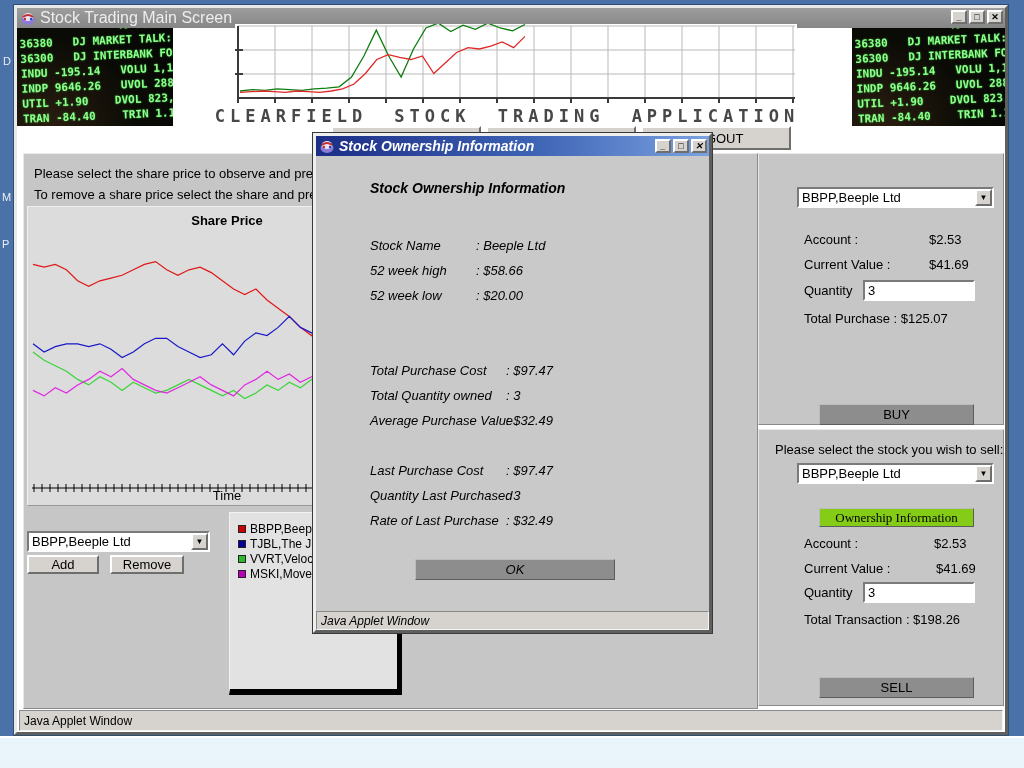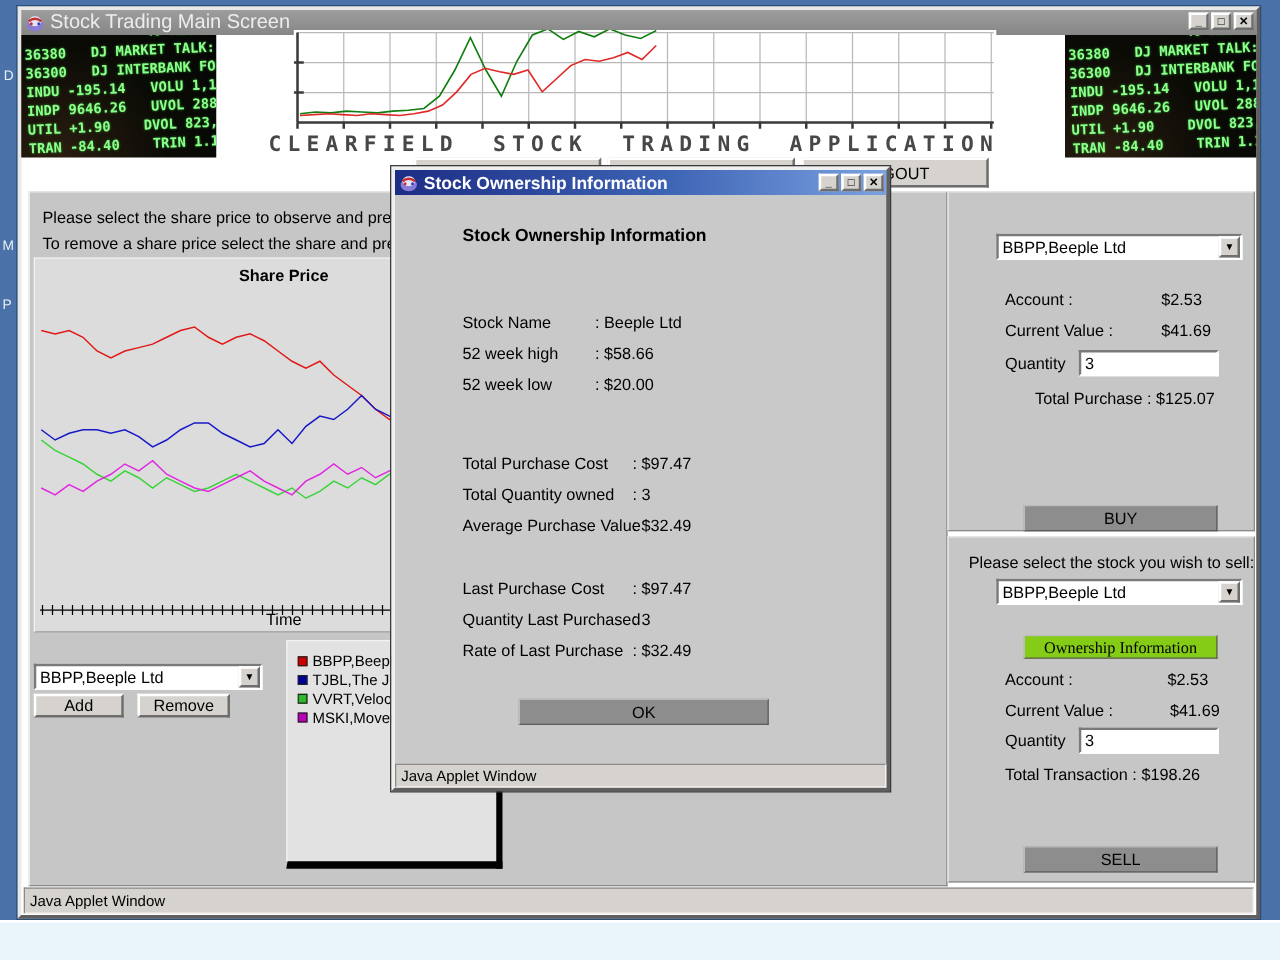--- a/index.html
+++ b/index.html
@@ -82,33 +82,33 @@
   .side-label { position:absolute; left:16px; font-size:13px; white-space:nowrap; }
   .kv-row { position:absolute; left:45px; font-size:13px; white-space:nowrap; display:flex; }
   .kv-label { display:inline-block; }
   .kv-value { display:inline-block; }
 
   #main-statusbar { position:absolute; left:2px; top:702px; width:984px; height:21px; }
 
   
   #dialog { position:absolute; left:313px; top:133px; width:399px; height:500px;
             background:#c9c9c9; border:3px solid; border-color:#efefef #5f5f5f #5f5f5f #efefef;
-            outline:1px solid #3a3a3a; display:flex; flex-direction:column; z-index:50; }
+            outline:1px solid #3a3a3a; display:flex; flex-direction:column; z-index:50;font-style:italic; }
   #dialog-titlebar { height:20px; background:linear-gradient(90deg,#1c2d85 0%, #3d63b4 55%, #7aa2e0 100%);
                      display:flex; align-items:center; padding-left:3px; flex:0 0 auto; }
   #dialog-titlebar .title-text { color:#ffffff; font-size:14px; font-weight:bold; margin-left:4px; }
   #dialog-titlebar .titlebar-buttons { position:static; margin-left:auto; margin-right:2px; display:flex; gap:2px; }
   #dialog-content { position:relative; flex:1 1 auto; }
   #dialog-heading { position:absolute; left:54px; top:24px; font-size:14px; font-weight:bold; }
   .dlg-group { position:absolute; left:54px; }
   .dlg-row { height:25px; display:flex; align-items:center; font-size:13px; white-space:nowrap; }
   .dlg-label { flex:0 0 auto; }
   .g1 .dlg-label { width:106px; }
   .g2 .dlg-label, .g3 .dlg-label { width:136px; }
-  #dlg-group1 { top:77px;margin-top:12px; }
+  #dlg-group1 { top:77px; }
   #dlg-group2 { top:202px; }
   #dlg-group3 { top:302px; }
   #ok-button { position:absolute; left:99px; top:403px; width:200px; height:21px; }
   #dialog-statusbar { flex:0 0 auto; height:19px; margin:0; }
 
   .icon-16 { width:16px; height:15px; flex:0 0 auto; }
 </style>
 </head>
 <body>
 
@@ -328,21 +328,21 @@
         <span class="kv-value" style="margin-left:45px;">$2.53</span>
       </div>
       <div class="kv-row" style="top:103px;">
         <span class="kv-label" style="width:110px;">Current Value :</span>
         <span class="kv-value" style="margin-left:15px;">$41.69</span>
       </div>
       <div class="kv-row" style="top:126px;">
         <span class="kv-label" style="line-height:21px;">Quantity</span>
       </div>
       <input class="text-input" style="left: 104px; top: 126px; width: 112px; height: 21px;" value="3">
-      <div class="kv-row" style="top:157px;margin-left:24px;">Total Purchase : $125.07</div>
+      <div class="kv-row" style="top:157px;">Total Purchase : $125.07</div>
       <div class="btn-flat" style="position:absolute;left:60px;top:250px;width:155px;height:21px;">BUY</div>
     </div>
 
     <div id="sell-panel" class="side-panel">
       <div class="side-label" style="top:12px;">Please select the stock you wish to sell:</div>
       <div class="combo" style="left:38px;top:33px;width:197px;height:21px;">
         <span class="combo-text">BBPP,Beeple Ltd</span>
         <span class="combo-arrow">▼</span>
       </div>
       <div class="btn-flat" style="position:absolute;left:60px;top:78px;width:155px;height:19px;background:#84cc16;font-family:Liberation Serif, serif;">Ownership Information</div>

